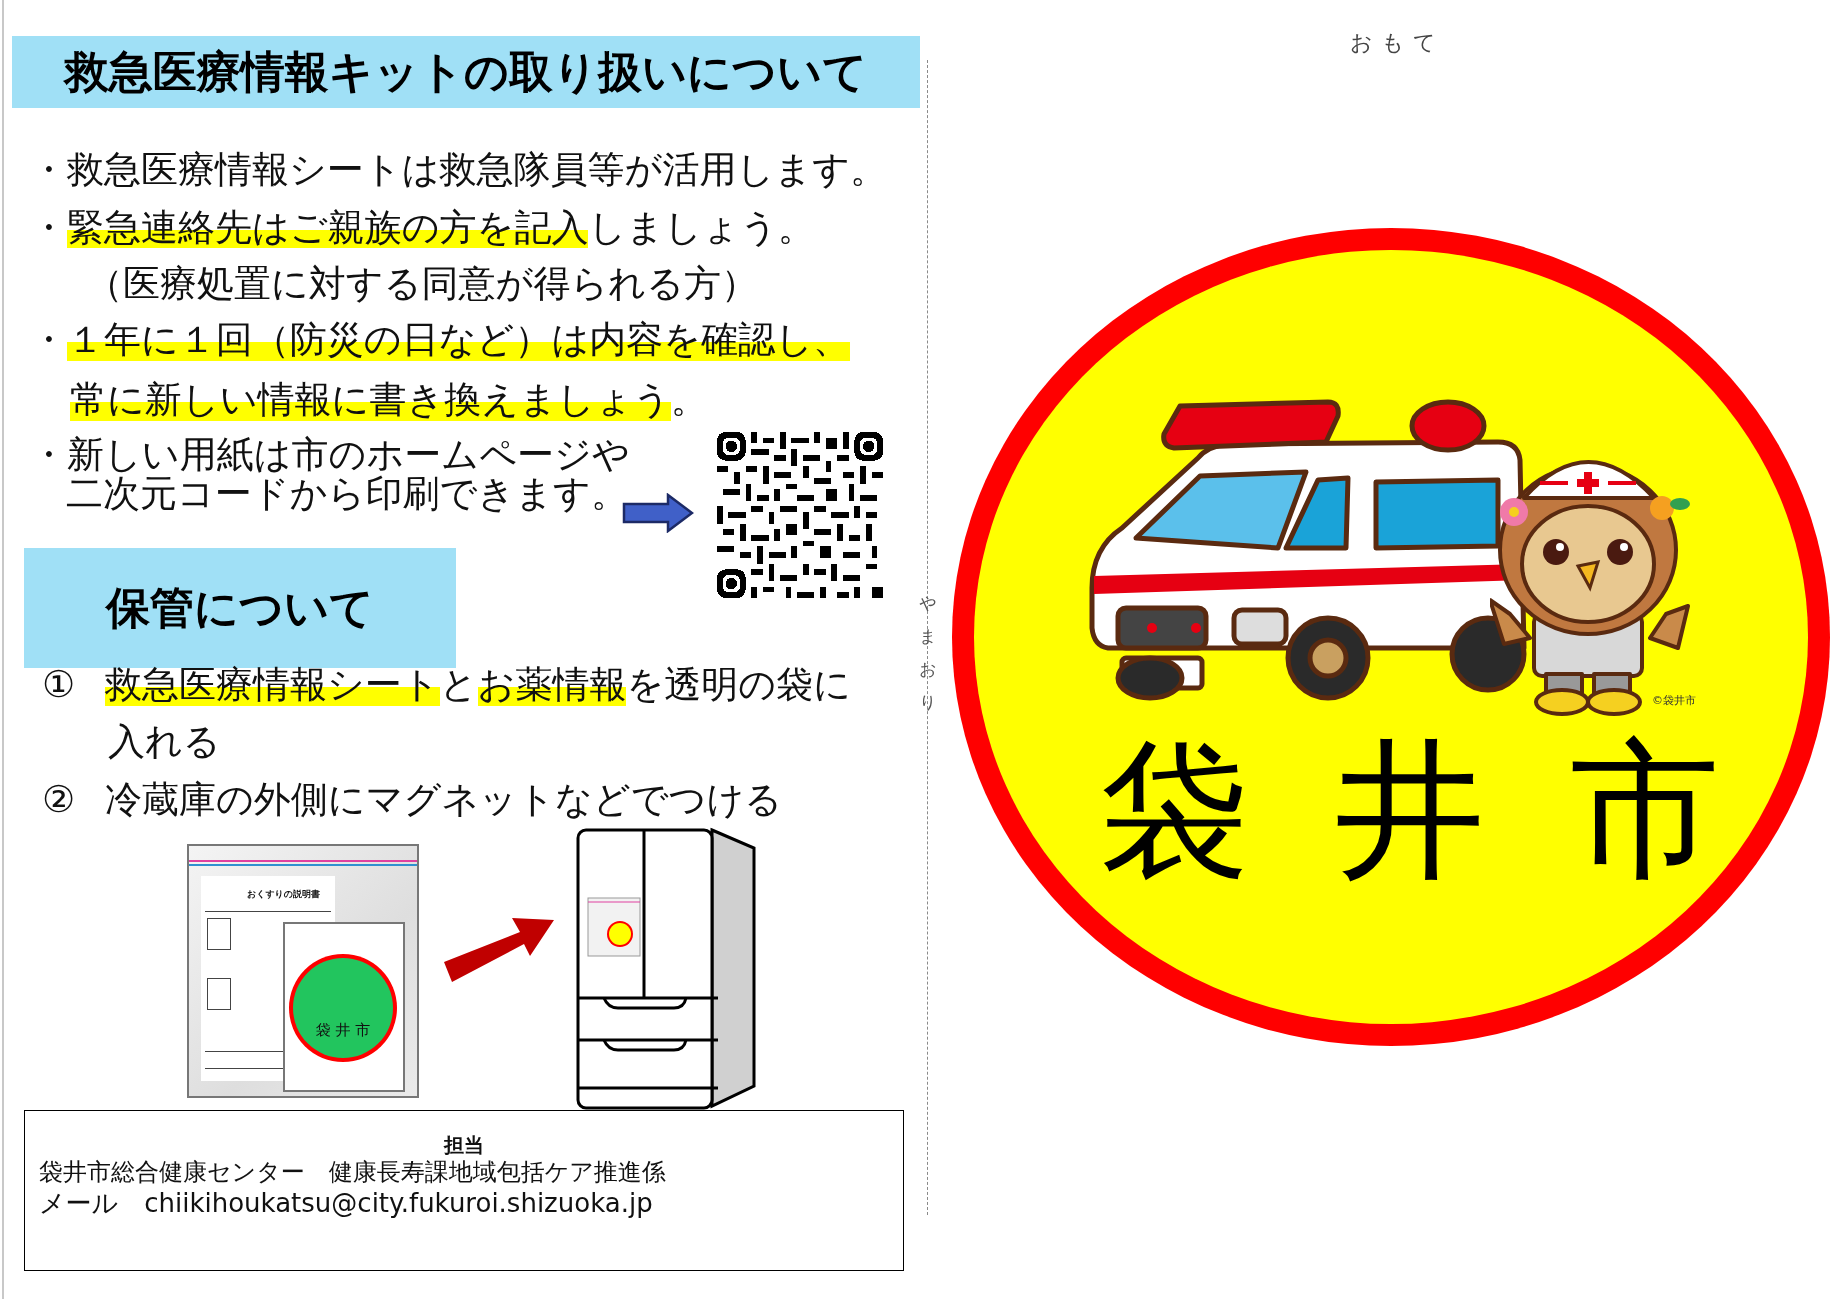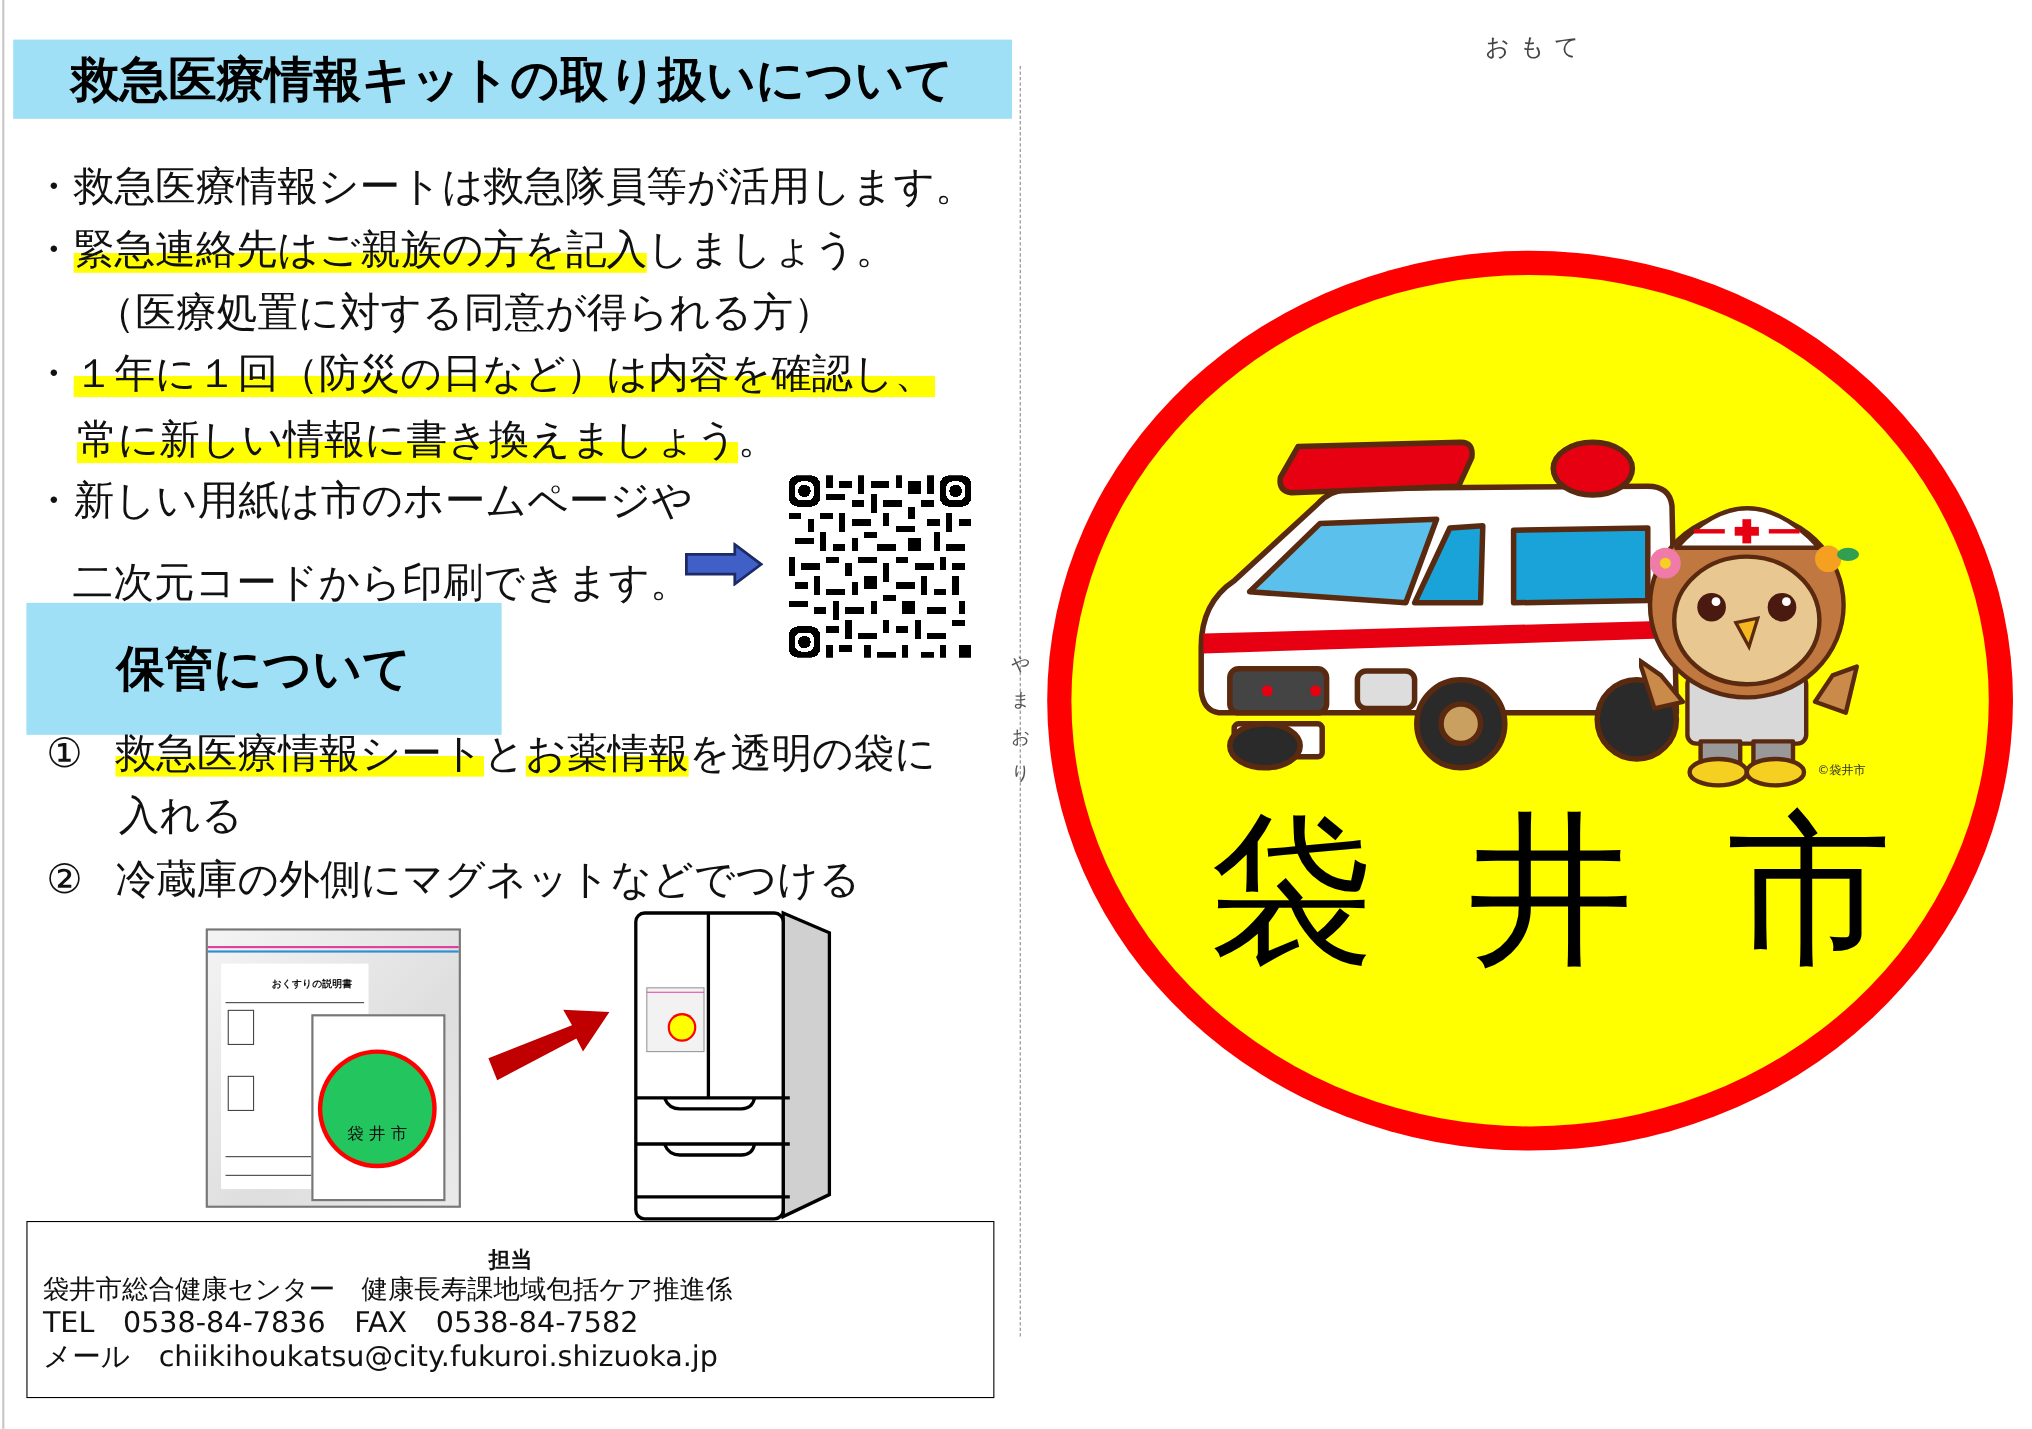--- a/index.html
+++ b/index.html
@@ -45,21 +45,21 @@
 </div>
 <div class="line" style="left:30px;top:318px;">
   <span>・</span><span class="hl">１年に１回（防災の日など）は内容を確認し、</span>
 </div>
 <div class="line" style="left:70px;top:378px;">
   <span class="hl">常に新しい情報に書き換えましょう</span><span>。</span>
 </div>
 <div class="line" style="left:30px;top:433px;">
   <span>・</span><span>新しい用紙は市のホームページや</span>
 </div>
-<div class="line" style="left:66px;top:508px;">
+<div class="line" style="left:66px;top:472px;">
   <span>二次元コードから印刷できます。</span>
 </div>
 
 <svg class="abs arrow" viewBox="0 0 72 40">
   <polygon points="2,11 46,11 46,2 70,20 46,38 46,29 2,29" fill="#4060c8" stroke="#1c2a66" stroke-width="2.5"></polygon>
 </svg>
 
 <svg class="abs qr" viewBox="0 0 29 29" shape-rendering="crispEdges">
   <rect width="29" height="29" fill="#fff"></rect>
   <g fill="#000">
@@ -200,21 +200,20 @@
   <path d="M30,214 Q34,224 44,224 L100,224 Q110,224 112,214" fill="none" stroke="#000" stroke-width="3"></path>
   <rect x="14" y="72" width="52" height="58" fill="#f2f2f2" stroke="#999"></rect>
   <line x1="14" y1="76" x2="66" y2="76" stroke="#e040a0"></line>
   <circle cx="46" cy="108" r="13" fill="#ff0000"></circle>
     <circle cx="46" cy="108" r="11" fill="#ffff00"></circle>
 </svg>
 
 <div class="abs footer">
   <div class="title">担当</div>
   <div class="row org">袋井市総合健康センター　健康長寿課地域包括ケア推進係</div>
-  <div class="row">TEL　0538-84-7836　FAX　0538-84-7582</div>
   <div class="row">メール　chiikihoukatsu@city.fukuroi.shizuoka.jp</div>
 </div>
 
 <div class="abs fold-line"></div>
 <div class="abs fold-label">
   <span>や</span>
   <span>ま</span>
   <span>お</span>
   <span>り</span>
 </div>

